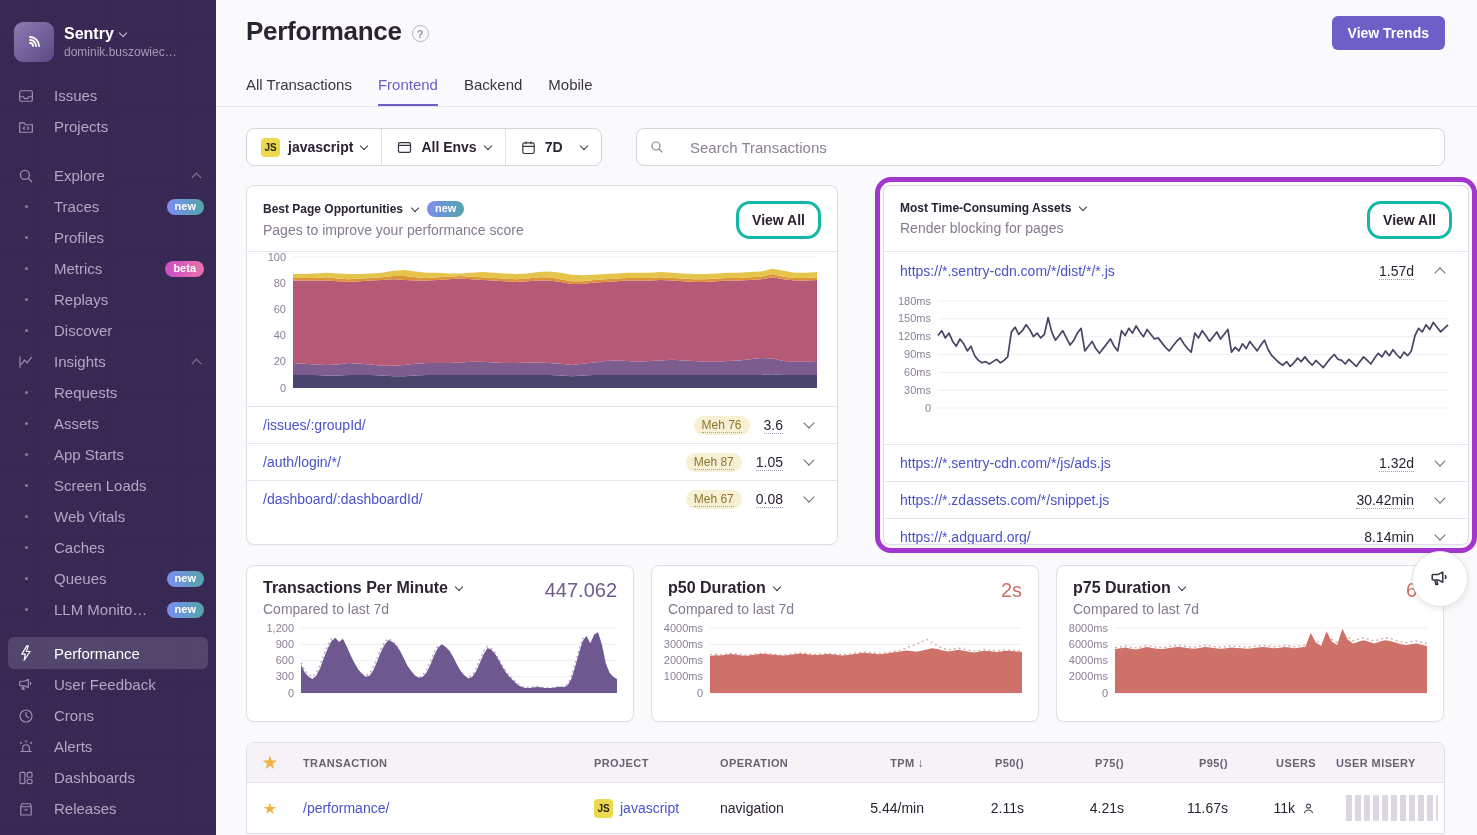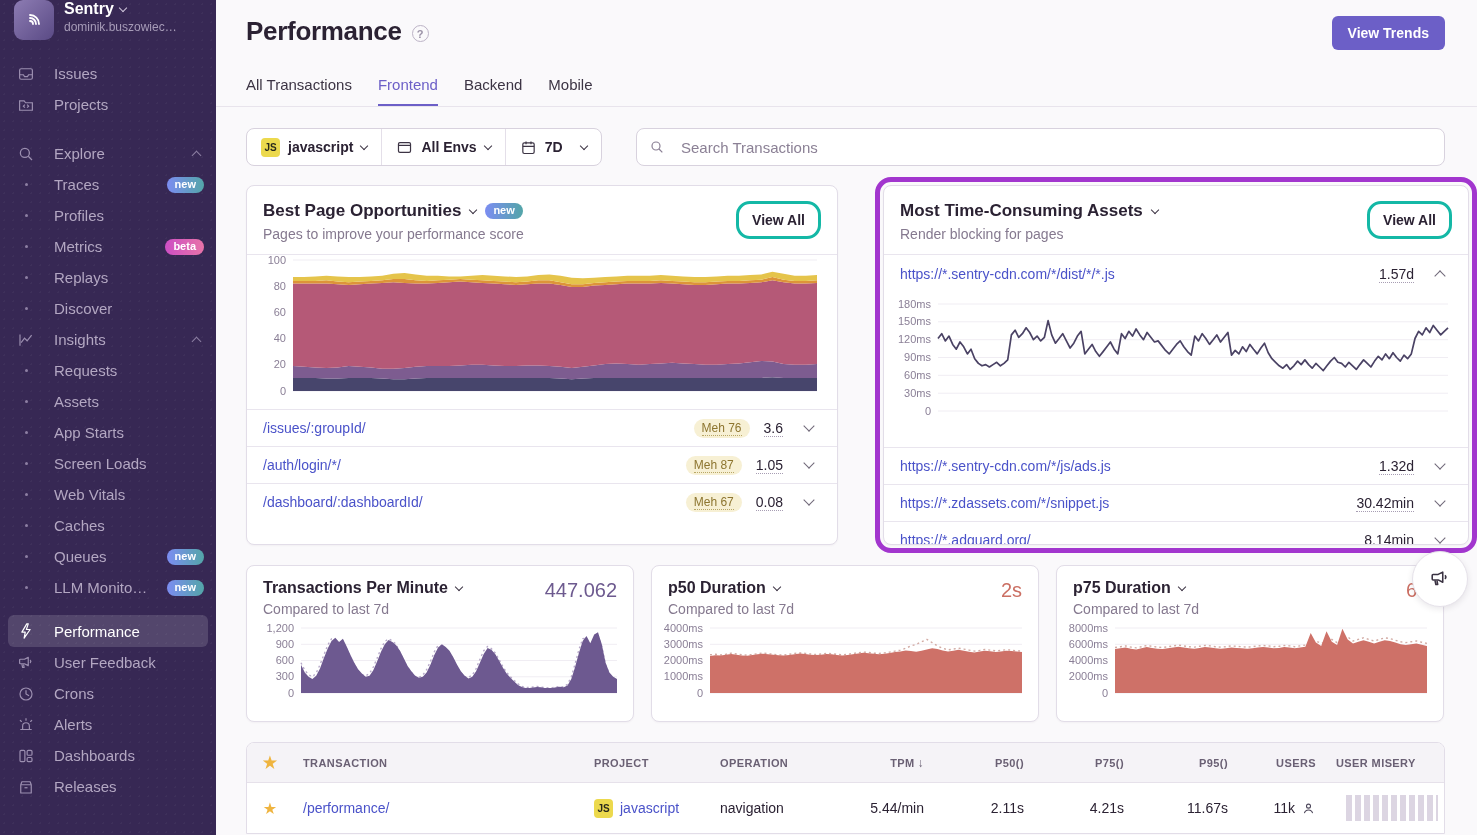--- a/index.html
+++ b/index.html
@@ -2,21 +2,21 @@
 <html><head>
 <meta charset="utf-8">
 <style>
   * { margin:0; padding:0; box-sizing:border-box; }
   html,body { width:1477px; height:835px; overflow:hidden; font-family:"Liberation Sans", sans-serif; }
   .app { position:relative; width:1477px; height:835px; background:#faf9fb; overflow:hidden; }
 
   
   .sidebar { position:absolute; left:0; top:0; width:216px; height:835px; background:#372854;
     background-image:radial-gradient(rgba(255,255,255,.035) 1px, transparent 1px); background-size:9px 9px; z-index:5; }
-  .org { display:flex; gap:10px; padding:0 14px 10px 14px; align-items:flex-start; }
+  .org { display:flex; gap:10px; padding:22px 14px 10px 14px; align-items:center; }
   .org-logo { width:40px; height:40px; border-radius:9px; background:linear-gradient(135deg,#8d7cb3,#5a4a85); display:flex; align-items:center; justify-content:center; flex:none; }
   .org-meta { min-width:0; }
   .org-name { color:#fff; font-size:16px; font-weight:700; display:flex; align-items:center; gap:6px; }
   .org-user { color:#a79cb8; font-size:12px; margin-top:2px; white-space:nowrap; overflow:hidden; }
   .nav { margin-top:8px; }
   .nav-item { display:flex; align-items:center; height:31px; padding:0 12px 0 16px; color:#b3a7c2; font-size:15px; gap:18px; cursor:pointer; }
   .nav-item .ico { width:20px; height:20px; display:flex; align-items:center; justify-content:center; color:#9c8fb0; flex:none; }
   .nav-item .lbl { flex:1; white-space:nowrap; overflow:hidden; text-overflow:ellipsis; }
   .nav-item.sub { padding-left:16px; }
   .nav-item.sub .ico { width:20px; }
@@ -44,31 +44,31 @@
 
   
   .filter-group { position:absolute; left:30px; top:128px; height:38px; display:flex; align-items:stretch; background:#fff; border:1px solid #d8d2de; border-radius:8px; }
   .fseg { display:flex; align-items:center; gap:8px; padding:0 14px; font-size:14px; font-weight:700; color:#2b2233; cursor:pointer; }
   .fseg + .fseg { border-left:1px solid #e4dfe9; }
   .js-badge { width:19px; height:19px; background:#ecd94d; color:#2a2a1c; border-radius:4px; font-size:10px; font-weight:700; display:flex; align-items:center; justify-content:center; flex:none; }
   .chev { width:8px; height:8px; border-right:1.7px solid #6f6878; border-bottom:1.7px solid #6f6878; transform:rotate(45deg); margin-top:-4px; flex:none; }
   .chev.up { transform:rotate(225deg); margin-top:3px; }
   .chev.sm { width:6px; height:6px; margin-top:-2px; border-color:#3c3444; }
   .ficon { color:#3c3444; display:flex; }
-  .search-box { position:absolute; left:420px; right:32px; top:128px; height:38px; background:#fff; border:1px solid #d8d2de; border-radius:8px; display:flex; align-items:center; padding:0 12px; gap:16px; }
+  .search-box { position:absolute; left:420px; right:32px; top:128px; height:38px; background:#fff; border:1px solid #d8d2de; border-radius:8px; display:flex; align-items:center; padding:0 12px; gap:25px; }
   .search-box input { border:none; outline:none; flex:1; font-size:15px; color:#2b2233; font-family:inherit; background:transparent; }
   .search-box input::placeholder { color:#8b8095; }
   .search-ico { color:#8b8095; display:flex; }
 
   
   .panel { position:absolute; background:#fff; border:1px solid #e2dde8; border-radius:8px; box-shadow:0 1px 2px rgba(43,34,51,.04); overflow:hidden; }
   .panel-hd { padding:15px 16px 12px; display:flex; align-items:flex-start; }
   .panel-hd-left { flex:1; }
   .panel-title-row { display:flex; align-items:center; gap:9px; }
-  .panel-title { font-size:17px; font-weight:700; color:#2b2233; }
+  .panel-title { font-size:12px; font-weight:700; color:#2b2233; }
   .panel-sub { font-size:14px; color:#85798f; margin-top:5px; }
   .view-all { background:#fff; border:3px solid #14b8a6; border-radius:14px; color:#2b2233; font-size:14px; font-weight:600; padding:8px 13px; cursor:pointer; }
   .panel-divider { height:1px; background:#e9e5ee; }
   .prow { display:flex; align-items:center; padding:0 16px; height:37px; border-top:1px solid #e9e5ee; }
   .prow.first { border-top:none; height:38px; }
   .plink { flex:1; font-size:14px; color:#4a52c9; text-decoration:none; white-space:nowrap; overflow:hidden; text-overflow:ellipsis; cursor:pointer; }
   .meh { background:#f7f0d4; border-radius:10px; padding:2px 8px 3px; font-size:12px; color:#8d752f; margin-right:14px; }
   .meh span { border-bottom:1px dotted #b8a766; }
   .pval { font-size:14px; color:#2b2233; margin-right:14px; }
   .pval span { border-bottom:1px dotted #a79db3; }

